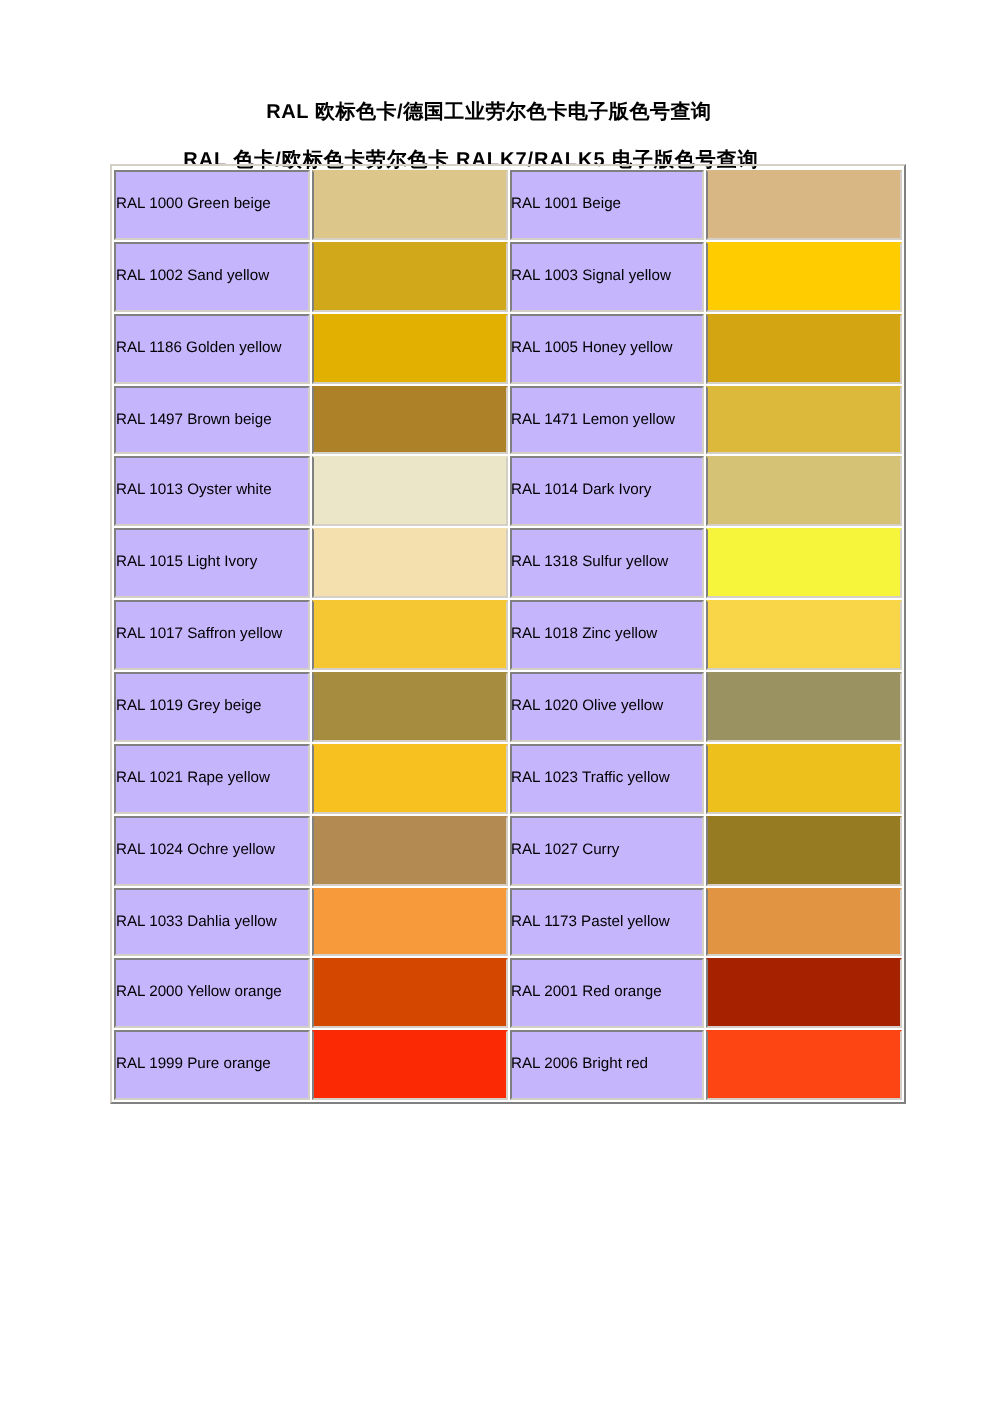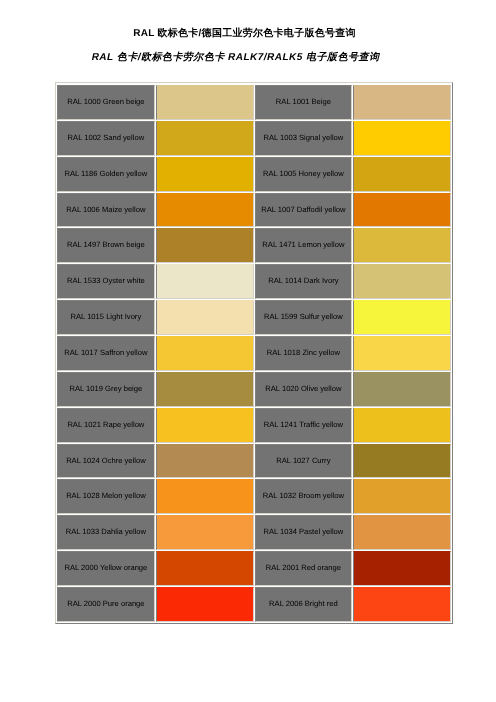--- a/index.html
+++ b/index.html
@@ -4,48 +4,48 @@
 <title>RAL</title>
 <style>
   html,body{margin:0;padding:0;}
   body{
     width:496px;height:702px;background:#ffffff;
     font-family:"Liberation Sans","DejaVu Sans",sans-serif;
     -webkit-font-smoothing:antialiased;
     text-rendering:geometricPrecision;
   }
   .page{position:relative;width:496px;height:702px;overflow:hidden;}
-  .titles{position:absolute;left:0;top:26px;width:459px;text-align:center;}
+  .titles{position:absolute;left:0;top:49px;width:459px;text-align:center;}
   .title{
     font-size:10px;font-weight:bold;color:#000;
     line-height:13px;white-space:nowrap;
     transform:translateZ(0);
   }
   .title1{letter-spacing:0.28px;padding-left:30px;position:relative;top:1px;}
-  .title2{margin-top:11px;letter-spacing:0.48px;padding-left:12px;position:relative;top:1px;font-style:italic;}
+  .title2{margin-top:11px;letter-spacing:0.48px;padding-left:12px;position:relative;top:1px;}
   table.ral{
     border-collapse:separate;border-spacing:1px;
     position:absolute;left:55px;top:82px;
     border:1px solid;
     border-color:#d4d0c8 #808080 #808080 #d4d0c8;
     table-layout:fixed;
     width:398px;
     box-sizing:border-box;
     padding-top:1px;
   }
   table.ral td{
     border:1px solid;
     border-color:#808080 #d4d0c8 #d4d0c8 #808080;
     padding:0;height:34.87px;
     width:97.75px;
     box-sizing:border-box;
   }
   td.label{
-    background:#737373;color:#000;
-    font-size:7.6px;text-align:center;vertical-align:middle;
+    background:#c4b5fd;color:#000;
+    font-size:7.6px;text-align:left;vertical-align:middle;
     line-height:11px;
   }
   td.label span{display:block;position:relative;top:-1px;transform:translateZ(0);}
 </style>
 </head>
 <body>
 
 <div class="page">
   <div class="titles">
     <div class="title title1">RAL 欧标色卡/德国工业劳尔色卡电子版色号查询</div>
@@ -79,55 +79,45 @@
             <span>RAL 1186 Golden yellow</span>
           </td>
         <td class="sw" style="background: rgb(225, 176, 0); border-top-color: rgb(225, 176, 0);"></td>
         <td class="label">
             <span>RAL 1005 Honey yellow</span>
           </td>
         <td class="sw" style="background: rgb(211, 165, 19); border-top-color: rgb(211, 165, 19);"></td>
       </tr>
         <tr class="">
         <td class="label">
-            <span>RAL 1006 Maize yellow</span>
-          </td>
-        <td class="sw" style="background: rgb(230, 138, 0); border-top-color: rgb(230, 138, 0);"></td>
-        <td class="label">
-            <span>RAL 1007 Daffodil yellow</span>
-          </td>
-        <td class="sw" style="background: rgb(226, 120, 0); border-top-color: rgb(226, 120, 0);"></td>
-      </tr>
-        <tr class="">
-        <td class="label">
             <span>RAL 1497 Brown beige</span>
           </td>
         <td class="sw" style="background: rgb(172, 129, 39); border-top-color: rgb(172, 129, 39);"></td>
         <td class="label">
             <span>RAL 1471 Lemon yellow</span>
           </td>
         <td class="sw" style="background: rgb(221, 185, 59); border-top-color: rgb(221, 185, 59);"></td>
       </tr>
         <tr class="">
         <td class="label">
-            <span>RAL 1533 Oyster white</span>
+            <span>RAL 1013 Oyster white</span>
           </td>
         <td class="sw" style="background: rgb(234, 230, 199); border-top-color: rgb(234, 230, 199);"></td>
         <td class="label">
             <span>RAL 1014 Dark Ivory</span>
           </td>
         <td class="sw" style="background: rgb(213, 194, 117); border-top-color: rgb(213, 194, 117);"></td>
       </tr>
         <tr class="">
         <td class="label">
             <span>RAL 1015 Light Ivory</span>
           </td>
         <td class="sw" style="background: rgb(244, 224, 174); border-top-color: rgb(244, 224, 174);"></td>
         <td class="label">
-            <span>RAL 1599 Sulfur yellow</span>
+            <span>RAL 1318 Sulfur yellow</span>
           </td>
         <td class="sw" style="background: rgb(247, 245, 59); border-top-color: rgb(247, 245, 59);"></td>
       </tr>
         <tr class="">
         <td class="label">
             <span>RAL 1017 Saffron yellow</span>
           </td>
         <td class="sw" style="background: rgb(244, 199, 51); border-top-color: rgb(244, 199, 51);"></td>
         <td class="label">
             <span>RAL 1018 Zinc yellow</span>
@@ -143,67 +133,57 @@
             <span>RAL 1020 Olive yellow</span>
           </td>
         <td class="sw" style="background: rgb(154, 146, 96); border-top-color: rgb(154, 146, 96);"></td>
       </tr>
         <tr class="">
         <td class="label">
             <span>RAL 1021 Rape yellow</span>
           </td>
         <td class="sw" style="background: rgb(247, 193, 32); border-top-color: rgb(247, 193, 32);"></td>
         <td class="label">
-            <span>RAL 1241 Traffic yellow</span>
+            <span>RAL 1023 Traffic yellow</span>
           </td>
         <td class="sw" style="background: rgb(237, 192, 27); border-top-color: rgb(237, 192, 27);"></td>
       </tr>
         <tr class="">
         <td class="label">
             <span>RAL 1024 Ochre yellow</span>
           </td>
         <td class="sw" style="background: rgb(179, 139, 82); border-top-color: rgb(179, 139, 82);"></td>
         <td class="label">
             <span>RAL 1027 Curry</span>
           </td>
         <td class="sw" style="background: rgb(151, 123, 34); border-top-color: rgb(151, 123, 34);"></td>
       </tr>
         <tr class="">
         <td class="label">
-            <span>RAL 1028 Melon yellow</span>
-          </td>
-        <td class="sw" style="background: rgb(247, 146, 26); border-top-color: rgb(247, 146, 26);"></td>
-        <td class="label">
-            <span>RAL 1032 Broom yellow</span>
-          </td>
-        <td class="sw" style="background: rgb(224, 160, 41); border-top-color: rgb(224, 160, 41);"></td>
-      </tr>
-        <tr class="">
-        <td class="label">
             <span>RAL 1033 Dahlia yellow</span>
           </td>
         <td class="sw" style="background: rgb(247, 154, 60); border-top-color: rgb(247, 154, 60);"></td>
         <td class="label">
-            <span>RAL 1034 Pastel yellow</span>
+            <span>RAL 1173 Pastel yellow</span>
           </td>
         <td class="sw" style="background: rgb(225, 148, 65); border-top-color: rgb(225, 148, 65);"></td>
       </tr>
         <tr class="">
         <td class="label">
             <span>RAL 2000 Yellow orange</span>
           </td>
         <td class="sw" style="background: rgb(212, 71, 0); border-top-color: rgb(212, 71, 0);"></td>
         <td class="label">
             <span>RAL 2001 Red orange</span>
           </td>
         <td class="sw" style="background: rgb(166, 33, 0); border-top-color: rgb(166, 33, 0);"></td>
       </tr>
         <tr class="">
         <td class="label">
-            <span>RAL 2000 Pure orange</span>
+            <span>RAL 1999 Pure orange</span>
           </td>
         <td class="sw" style="background: rgb(252, 42, 4); border-top-color: rgb(252, 42, 4);"></td>
         <td class="label">
             <span>RAL 2006 Bright red</span>
           </td>
         <td class="sw" style="background: rgb(252, 69, 18); border-top-color: rgb(252, 69, 18);"></td>
       </tr>
       </tbody>
   </table>
 </div>

